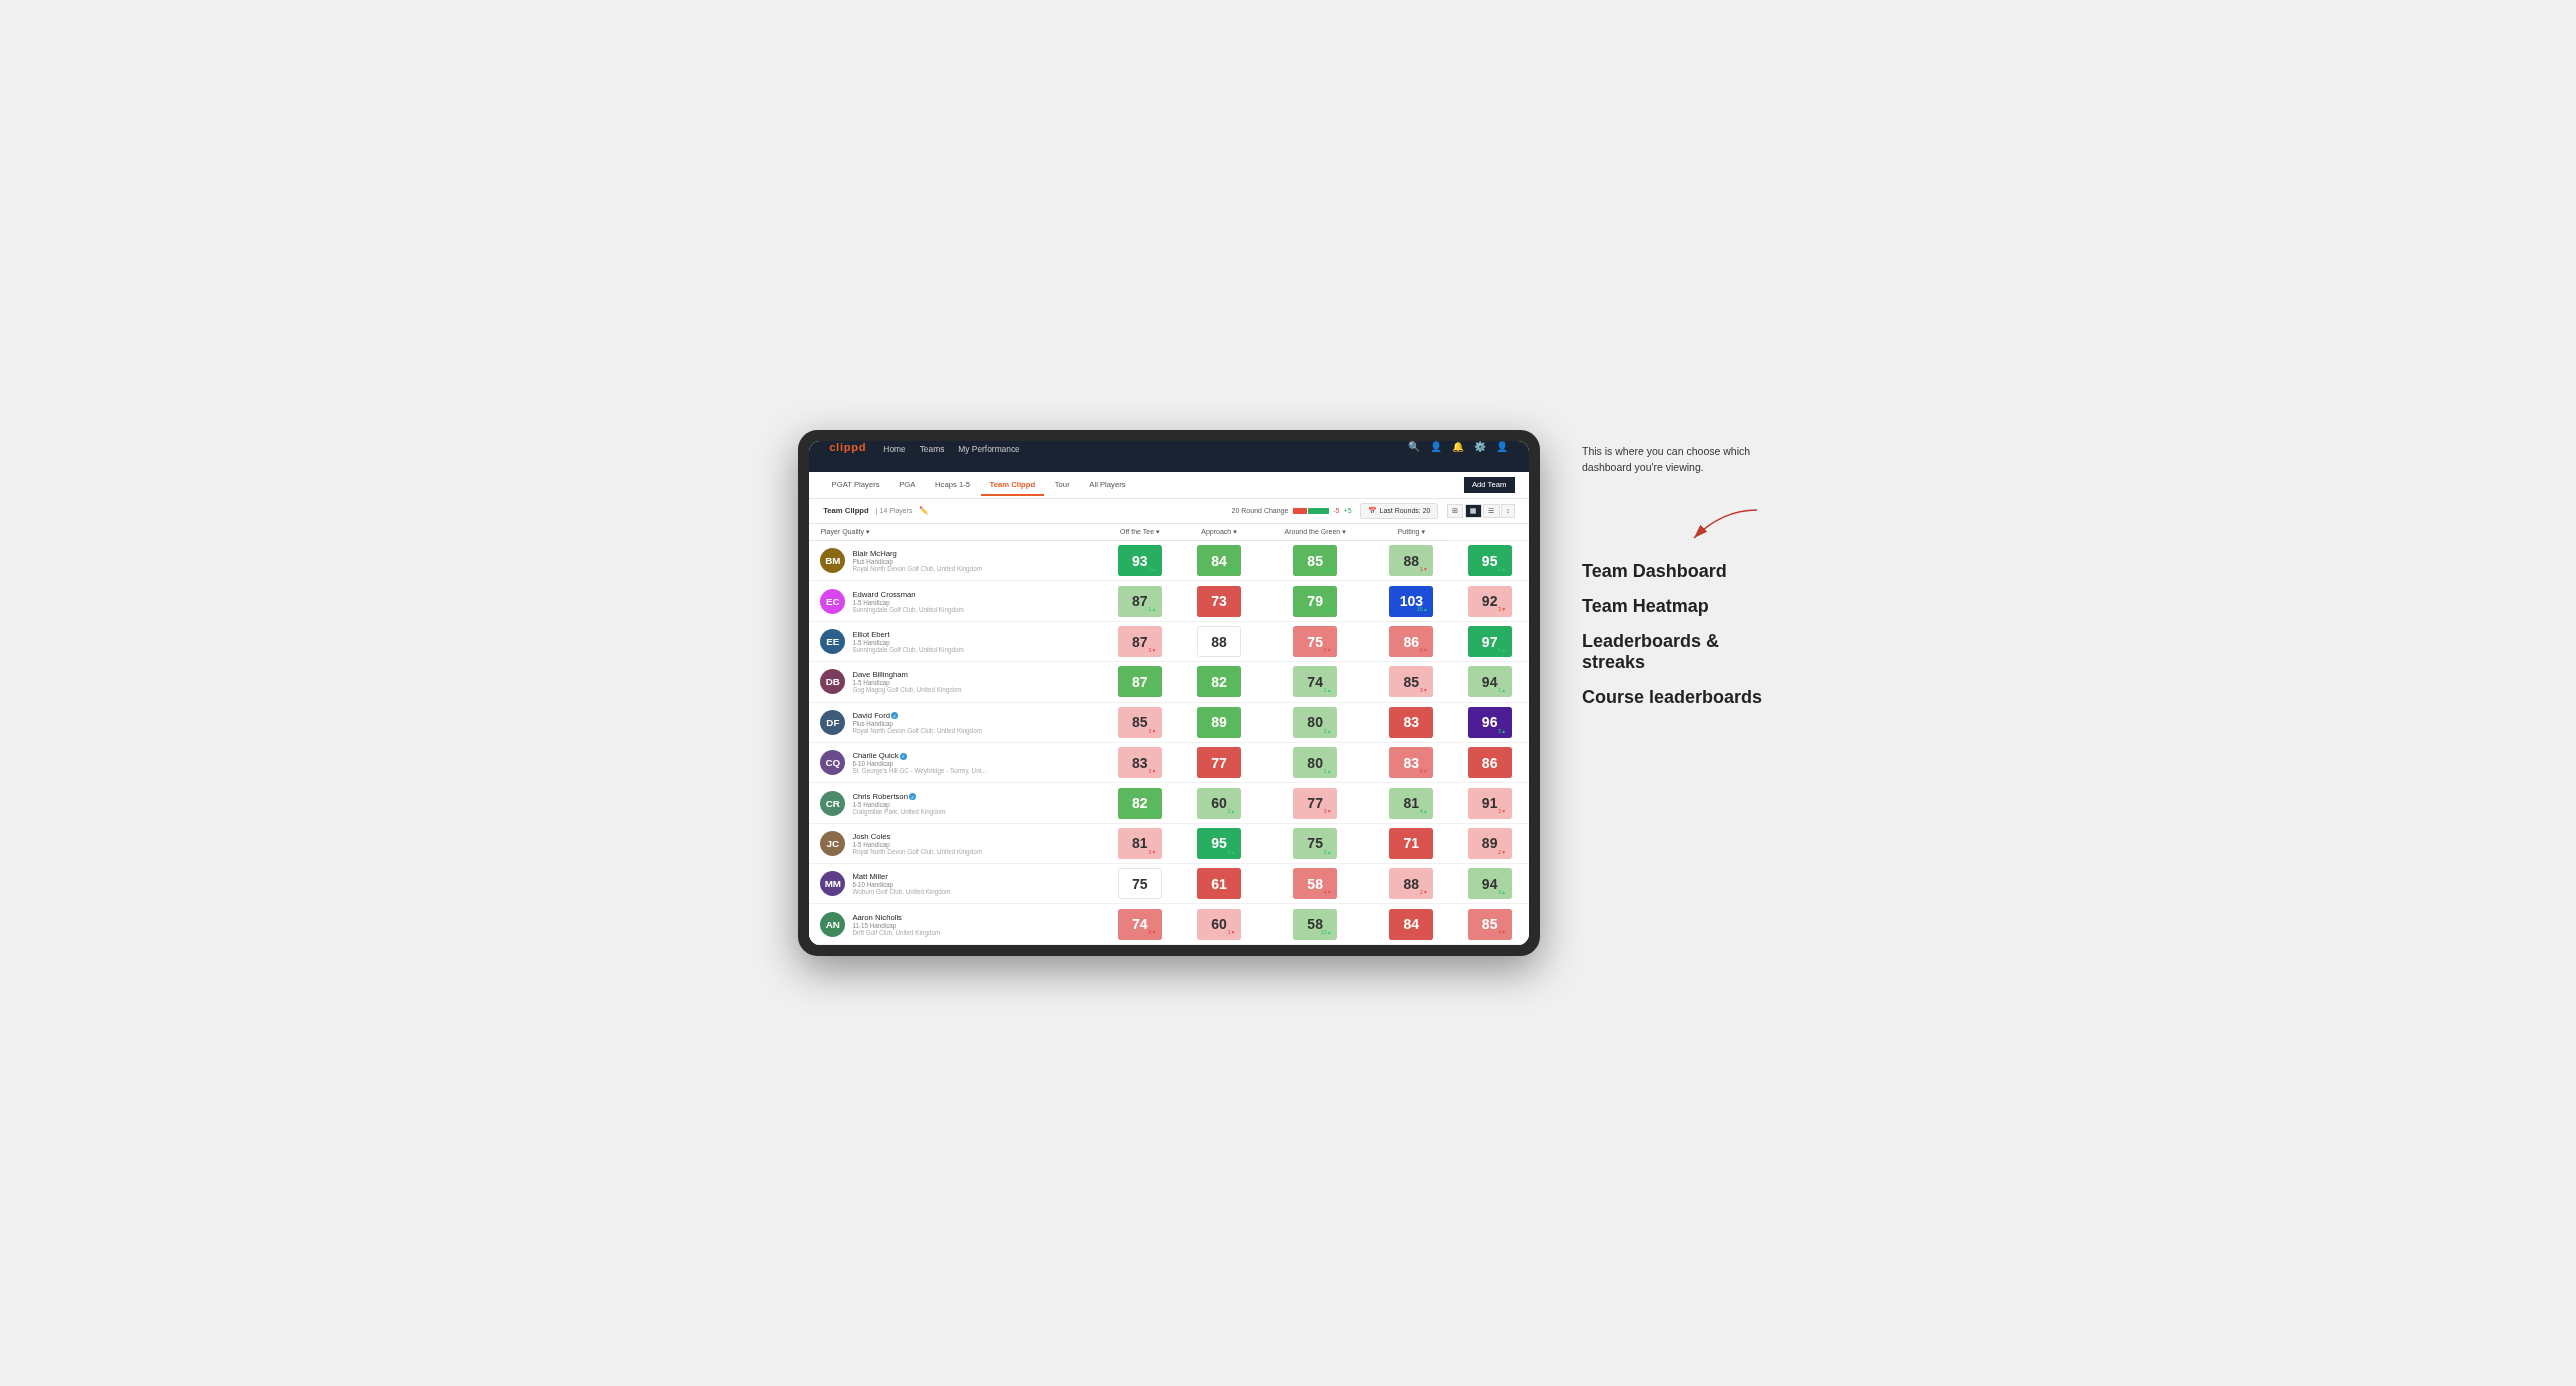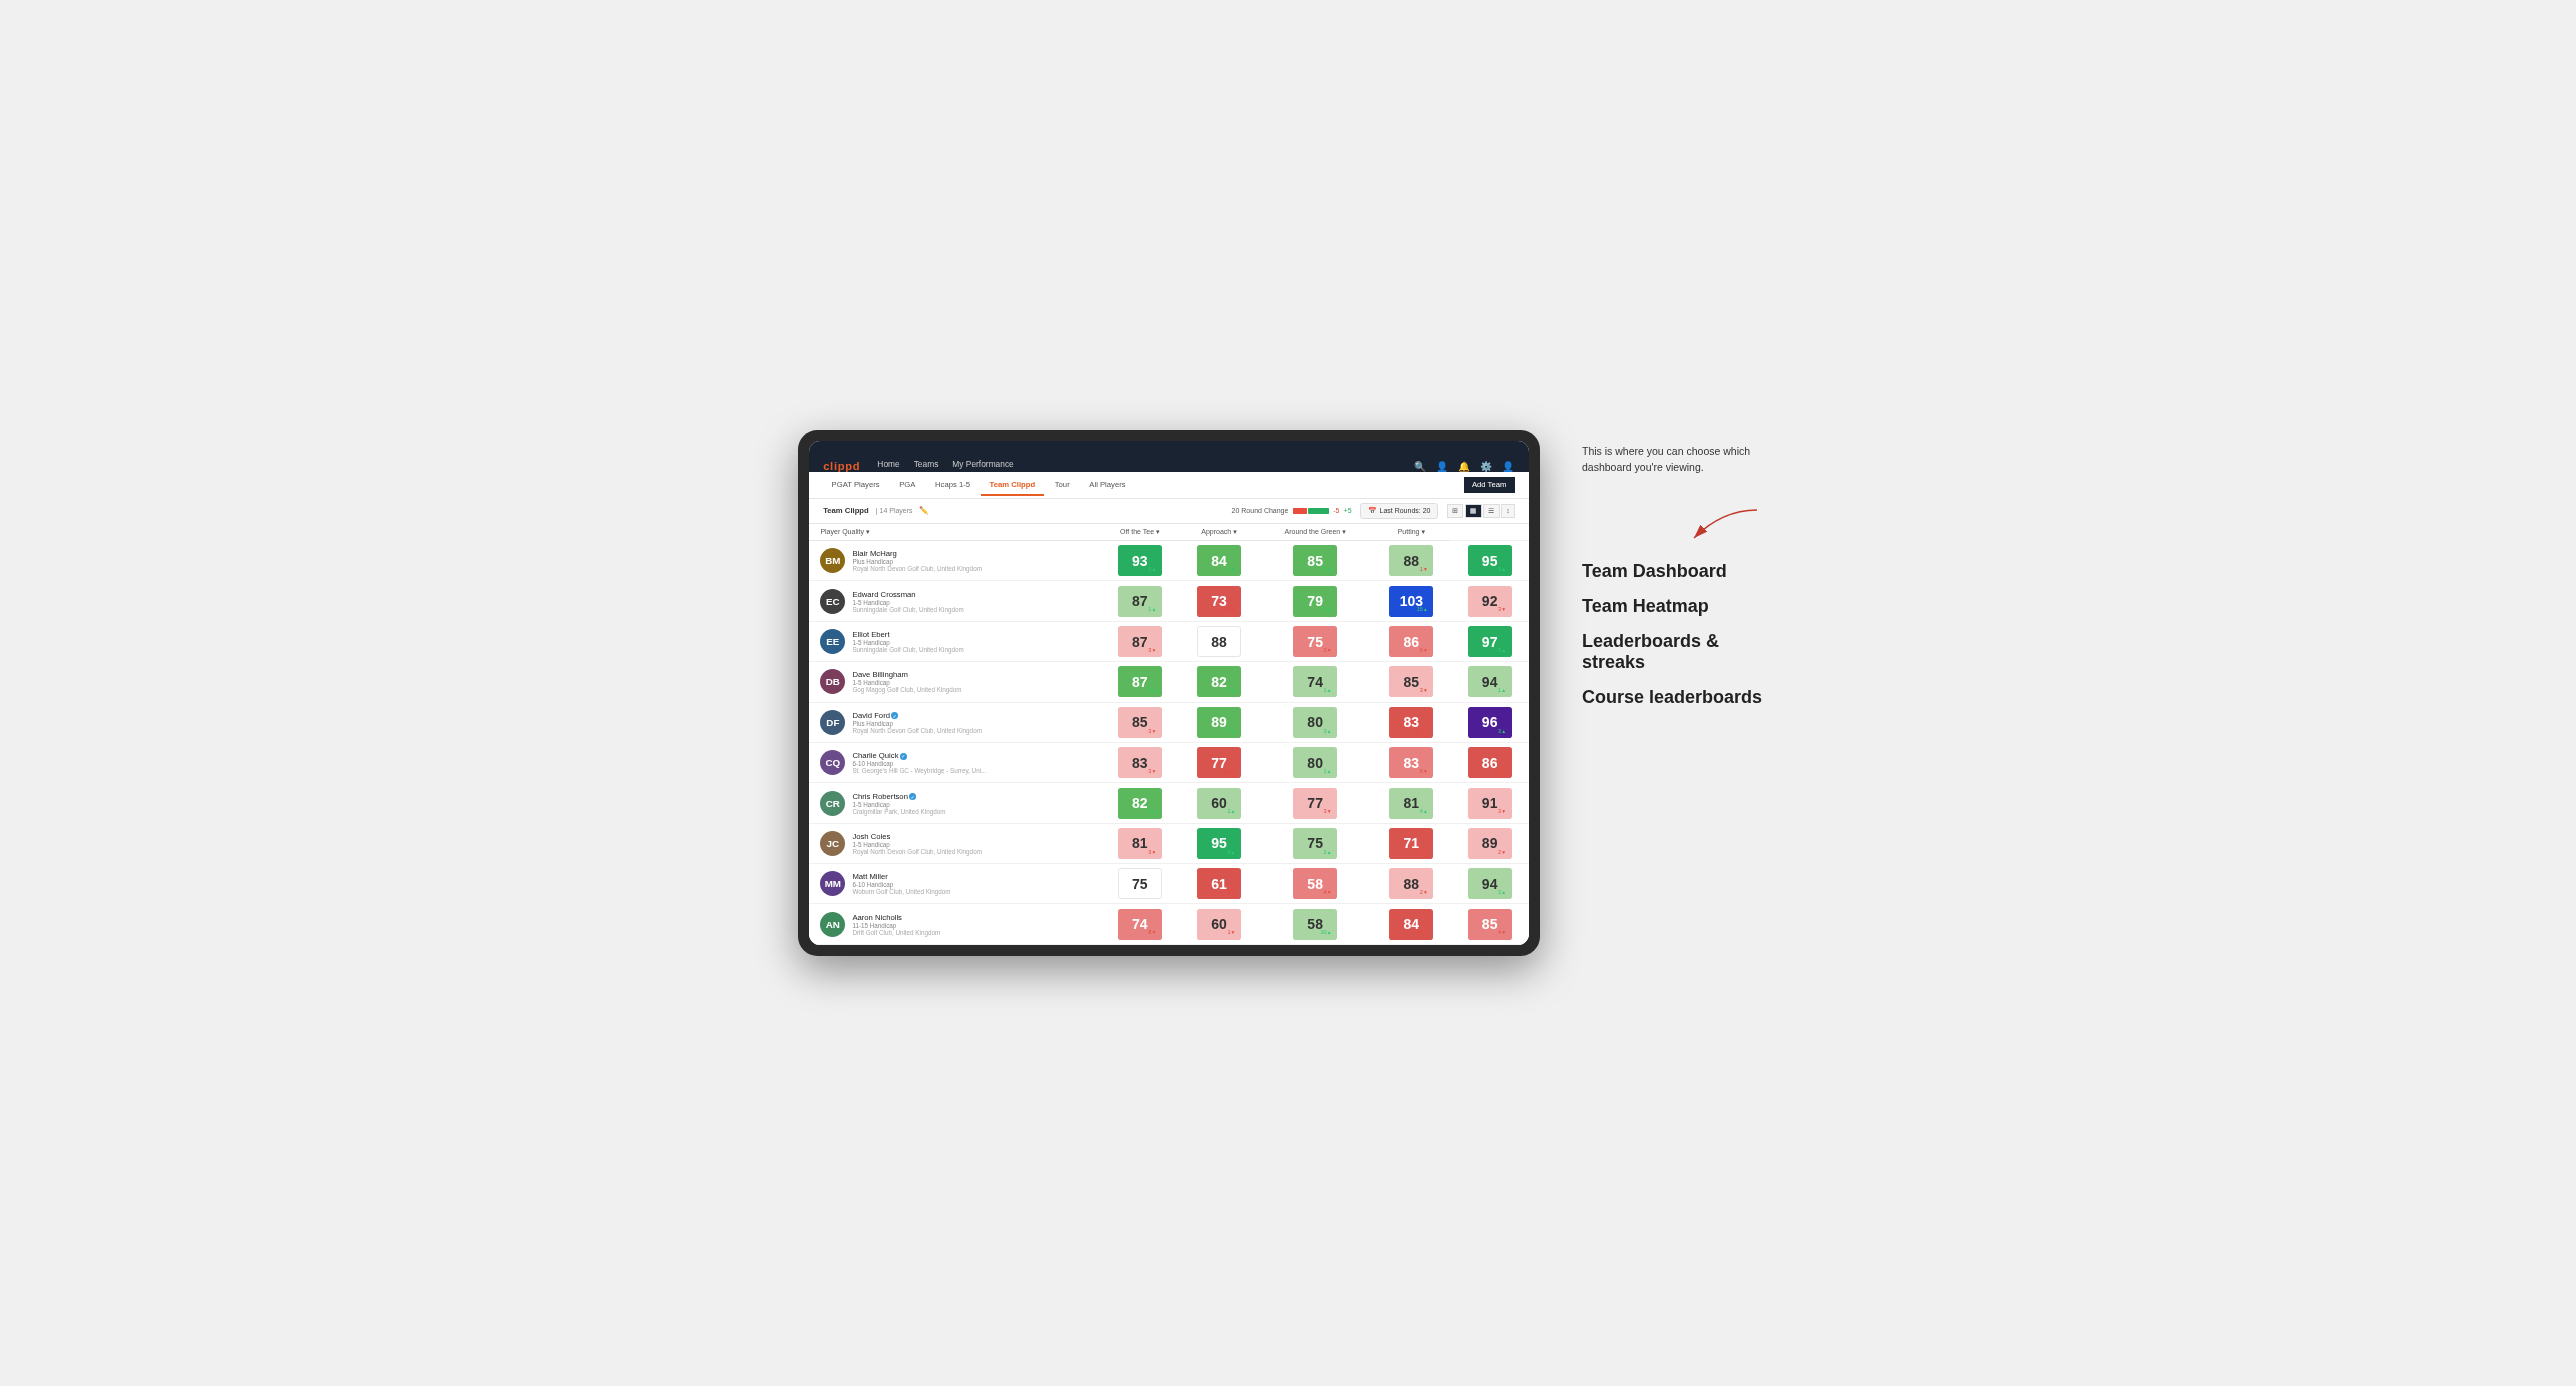--- a/index.html
+++ b/index.html
@@ -34,22 +34,22 @@
     .tablet-screen {
       background: #fff;
       border-radius: 11.2px;
       overflow: hidden;
     }
 
     
     .nav-bar {
       background: #1a2332;
       display: flex;
-      align-items: flex-end;
-      padding: 0 14px;
+      align-items: flex-start;
+      padding: 0 20px;
       height: 31px;
       gap: 17px;
     }
 
     .nav-logo {
       color: #e85d26;
       font-weight: 700;
       font-size: 11.2px;
       letter-spacing: 0.7px;
     }
@@ -469,21 +469,21 @@
                     <span class="score-change down">1<span class="arrow-down"></span></span>
                   </div></td>
                 <td class="score-cell"><div class="score-box" style="background: rgb(39, 174, 96); color: rgb(255, 255, 255);">
                     <span class="score-main">95</span>
                     <span class="score-change up">9<span class="arrow-up"></span></span>
                   </div></td>
               </tr>
               <tr>
                 <td>
                   <div class="player-cell">
-                    <div class="avatar avatar-golf" style="background: #404040;">EC</div>
+                    <div class="avatar avatar-golf" style="background: #d946ef;">EC</div>
                     <div class="player-info">
                       <div class="player-name">Edward Crossman</div>
                       <div class="player-handicap">1-5 Handicap</div>
                       <div class="player-club">Sunningdale Golf Club, United Kingdom</div>
                     </div>
                   </div>
                 </td>
                 <td class="score-cell"><div class="score-box" style="background: rgb(168, 213, 162); color: rgb(51, 51, 51);">
                     <span class="score-main">87</span>
                     <span class="score-change up">1<span class="arrow-up"></span></span>

